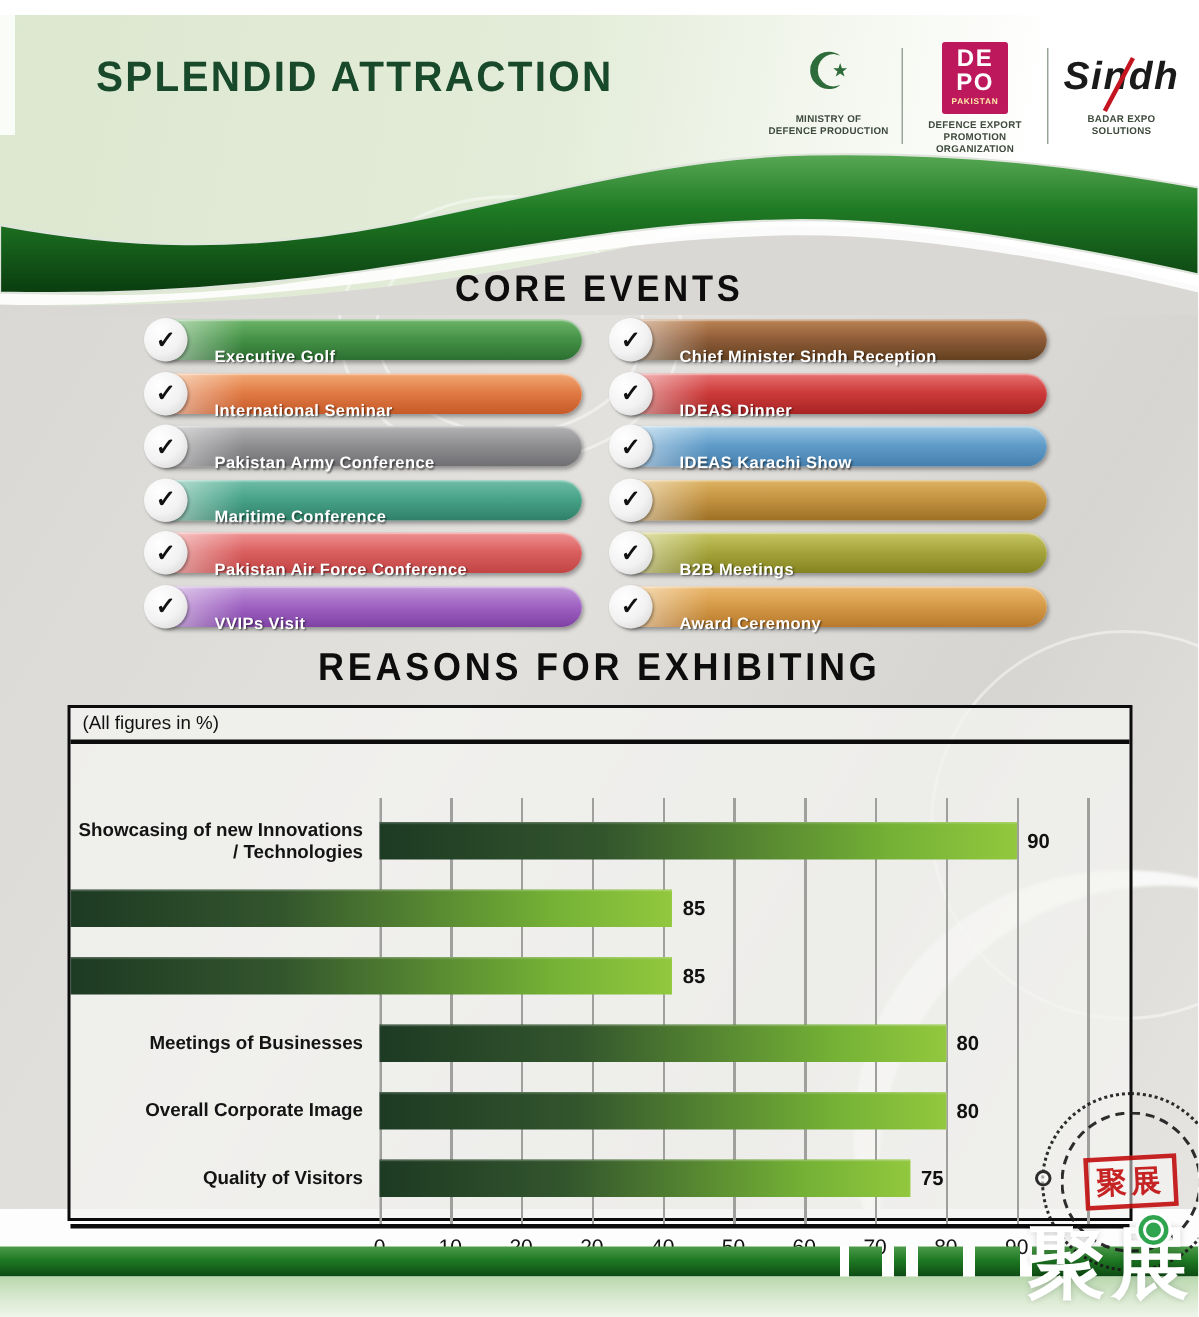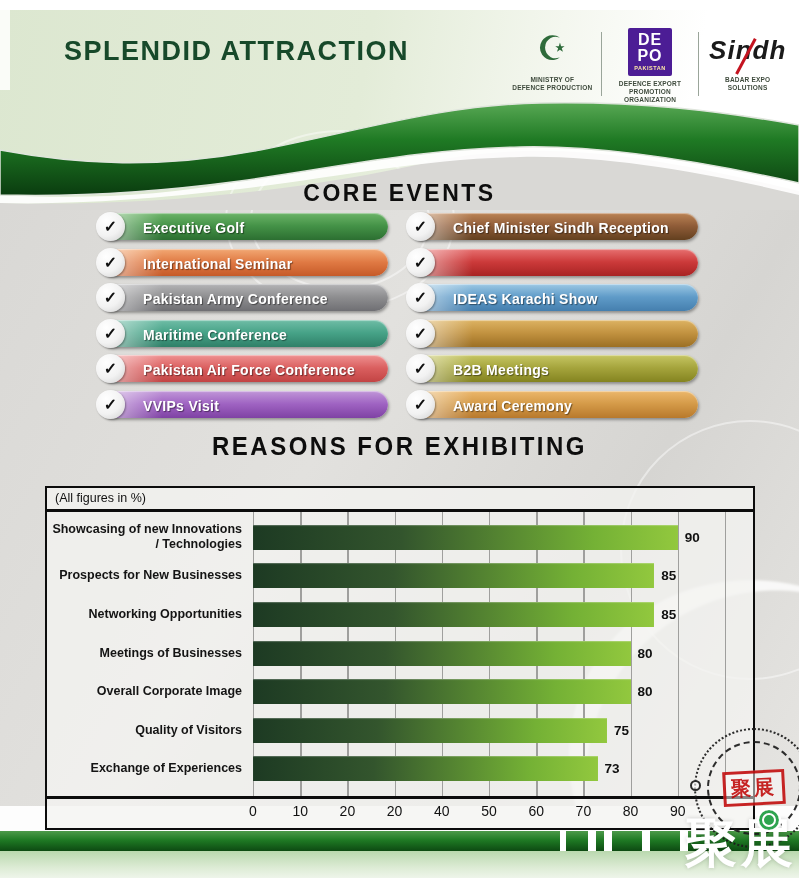--- a/index.html
+++ b/index.html
@@ -23,21 +23,21 @@
     font-size:27px; font-weight:bold; letter-spacing:1.5px;
     color:#17492a; transform:scaleY(1.05);
   }
 
   #logo-row { position:absolute; left:508px; top:26px; width:284px; height:84px; display:flex; align-items:stretch; }
   .logo-block { flex:1; display:flex; flex-direction:column; align-items:center; justify-content:flex-start; padding-top:2px; }
   .logo-sep { width:1px; background:#9aa59a; margin:6px 4px 14px 4px; }
   .logo-caption { margin-top:4px; font-size:6.5px; font-weight:bold; color:#3e4a3c; text-align:center; line-height:1.25; letter-spacing:.2px; }
   #ministry-emblem { font-size:34px; line-height:40px; color:#2e6b3a; height:44px; }
   #depo-square {
-    width:44px; height:48px; background:#4c1d95; color:#fff; text-align:center;
+    width:44px; height:48px; background:#be185d; color:#fff; text-align:center;
     display:flex; flex-direction:column; justify-content:center; line-height:1;
     border-radius:2px;
   }
   #depo-square .depo-letters { font-size:16px; font-weight:bold; letter-spacing:1px; }
   #depo-square .depo-country { font-size:5.5px; font-weight:bold; margin-top:2px; letter-spacing:.5px; color:#ffe9a8; }
   #bass-mark { position:relative; height:44px; display:flex; align-items:center; }
   #bass-mark .bass-text { font-size:26px; font-weight:bold; font-style:italic; color:#1a1a1a; letter-spacing:1px; }
   #bass-slash { position:absolute; left:10px; top:2px; width:30px; height:40px; border-right:3px solid #c41420; transform:rotate(28deg); }
 
   
@@ -76,36 +76,36 @@
     background:linear-gradient(to right, rgba(255,255,255,.65), rgba(255,255,255,0) 22%);
   }
   .pill .check {
     position:absolute; left:-3px; top:-1px; width:29px; height:29px; border-radius:50%;
     background:radial-gradient(circle at 35% 30%, #ffffff 0%, #f2f2f2 55%, #cfcfcf 100%);
     box-shadow:1px 1px 2px rgba(0,0,0,.35);
     display:flex; align-items:center; justify-content:center;
     font-size:16px; font-weight:bold; color:#111;
   }
   .pill .plabel {
-    position:absolute; left:44px; top:2px; right:6px; line-height:26px;
-    color:#fff; font-size:14px; font-weight:bold; letter-spacing:.3px;
+    position:absolute; left:44px; top:12px; right:6px; line-height:26px;
+    color:#fff; font-size:11px; font-weight:bold; letter-spacing:.3px;
     text-shadow:1px 1px 1px rgba(0,0,0,.45);
     white-space:nowrap; overflow:hidden;
   }
 
   
   #chart-box {
-    position:absolute; left:45px; top:486px; width:710px; height:344px;
+    position:absolute; left:45px; top:470px; width:710px; height:344px;
     border:2px solid #0c0c0c; background:rgba(244,244,241,.78);
   }
   #chart-note {
     height:24px; border-bottom:3px solid #0c0c0c;
     font-size:12.5px; color:#111; line-height:21px; padding-left:8px;
   }
-  #chart-plot { position:relative; height:284px; }
+  #chart-plot { position:relative; height:284px;margin-top:36px; }
   #gridlines {
     position:absolute; left:206px; top:0; bottom:0; width:474px;
     background:repeating-linear-gradient(to right, #9f9f9d 0 1.5px, transparent 1.5px 47.2px);
   }
   #chart-rows { position:relative; height:100%; display:flex; flex-direction:column; padding:6px 0 8px 0; }
   .crow { flex:1; display:flex; align-items:center; }
   .clabel {
     width:206px; padding-right:11px; text-align:right;
     font-size:12.5px; font-weight:bold; color:#141414; line-height:1.2;
   }
@@ -239,20 +239,21 @@
         <span class="plabel">VVIPs Visit</span>
       </div>
     </div>
   <div id="pills-right" class="pill-col">
       <div class="pill" style="background: linear-gradient(rgb(188, 132, 85) 0%, rgb(143, 92, 56) 48%, rgb(99, 64, 31) 100%);">
         <span class="check">✓</span>
         <span class="plabel">Chief Minister Sindh Reception</span>
       </div>
       <div class="pill" style="background: linear-gradient(rgb(231, 112, 112) 0%, rgb(204, 58, 58) 48%, rgb(168, 35, 35) 100%);">
         <span class="check">✓</span>
+        <span class="plabel">IDEAS Dinner</span>
       </div>
       <div class="pill" style="background: linear-gradient(rgb(156, 200, 228) 0%, rgb(95, 155, 200) 48%, rgb(69, 127, 174) 100%);">
         <span class="check">✓</span>
         <span class="plabel">IDEAS Karachi Show</span>
       </div>
       <div class="pill" style="background: linear-gradient(rgb(221, 179, 98) 0%, rgb(194, 146, 64) 48%, rgb(156, 112, 36) 100%);">
         <span class="check">✓</span>
       </div>
       <div class="pill" style="background: linear-gradient(rgb(198, 198, 99) 0%, rgb(165, 164, 60) 48%, rgb(132, 132, 32) 100%);">
         <span class="check">✓</span>
@@ -272,28 +273,26 @@
       <div id="gridlines"></div>
       <div id="chart-rows">
           <div class="crow">
             <div class="clabel">Showcasing of new Innovations / Technologies</div>
             <div class="cbarwrap">
               <div class="cbar" style="width: 424.8px; background: linear-gradient(to right, rgb(29, 58, 35) 0%, rgb(51, 85, 45) 35%, rgb(116, 177, 53) 80%, rgb(146, 200, 62) 100%);"></div>
               <span class="cval">90</span>
             </div>
           </div>
           <div class="crow">
-            <div class="clabel">Prospects for New Businesses</div>
             <div class="cbarwrap">
               <div class="cbar" style="width: 401.2px; background: linear-gradient(to right, rgb(29, 58, 35) 0%, rgb(51, 85, 45) 35%, rgb(116, 177, 53) 80%, rgb(146, 200, 62) 100%);"></div>
               <span class="cval">85</span>
             </div>
           </div>
           <div class="crow">
-            <div class="clabel">Networking Opportunities</div>
             <div class="cbarwrap">
               <div class="cbar" style="width: 401.2px; background: linear-gradient(to right, rgb(29, 58, 35) 0%, rgb(51, 85, 45) 35%, rgb(116, 177, 53) 80%, rgb(146, 200, 62) 100%);"></div>
               <span class="cval">85</span>
             </div>
           </div>
           <div class="crow">
             <div class="clabel">Meetings of Businesses</div>
             <div class="cbarwrap">
               <div class="cbar" style="width: 377.6px; background: linear-gradient(to right, rgb(29, 58, 35) 0%, rgb(51, 85, 45) 35%, rgb(116, 177, 53) 80%, rgb(146, 200, 62) 100%);"></div>
               <span class="cval">80</span>
@@ -304,27 +303,20 @@
             <div class="cbarwrap">
               <div class="cbar" style="width: 377.6px; background: linear-gradient(to right, rgb(29, 58, 35) 0%, rgb(51, 85, 45) 35%, rgb(116, 177, 53) 80%, rgb(146, 200, 62) 100%);"></div>
               <span class="cval">80</span>
             </div>
           </div>
           <div class="crow">
             <div class="clabel">Quality of Visitors</div>
             <div class="cbarwrap">
               <div class="cbar" style="width: 354px; background: linear-gradient(to right, rgb(29, 58, 35) 0%, rgb(51, 85, 45) 35%, rgb(116, 177, 53) 80%, rgb(146, 200, 62) 100%);"></div>
               <span class="cval">75</span>
-            </div>
-          </div>
-          <div class="crow">
-            <div class="clabel">Exchange of Experiences</div>
-            <div class="cbarwrap">
-              <div class="cbar" style="width: 344.56px; background: linear-gradient(to right, rgb(29, 58, 35) 0%, rgb(51, 85, 45) 35%, rgb(116, 177, 53) 80%, rgb(146, 200, 62) 100%);"></div>
-              <span class="cval">73</span>
             </div>
           </div>
         </div>
     </div>
     <div id="chart-axis">
         <span class="xtick" style="left: 188px;">0</span>
         <span class="xtick" style="left: 235.2px; text-align: center;">10</span>
         <span class="xtick" style="left: 282.4px;">20</span>
         <span class="xtick" style="left: 329.6px;">20</span>
         <span class="xtick" style="left: 376.8px;">40</span>

